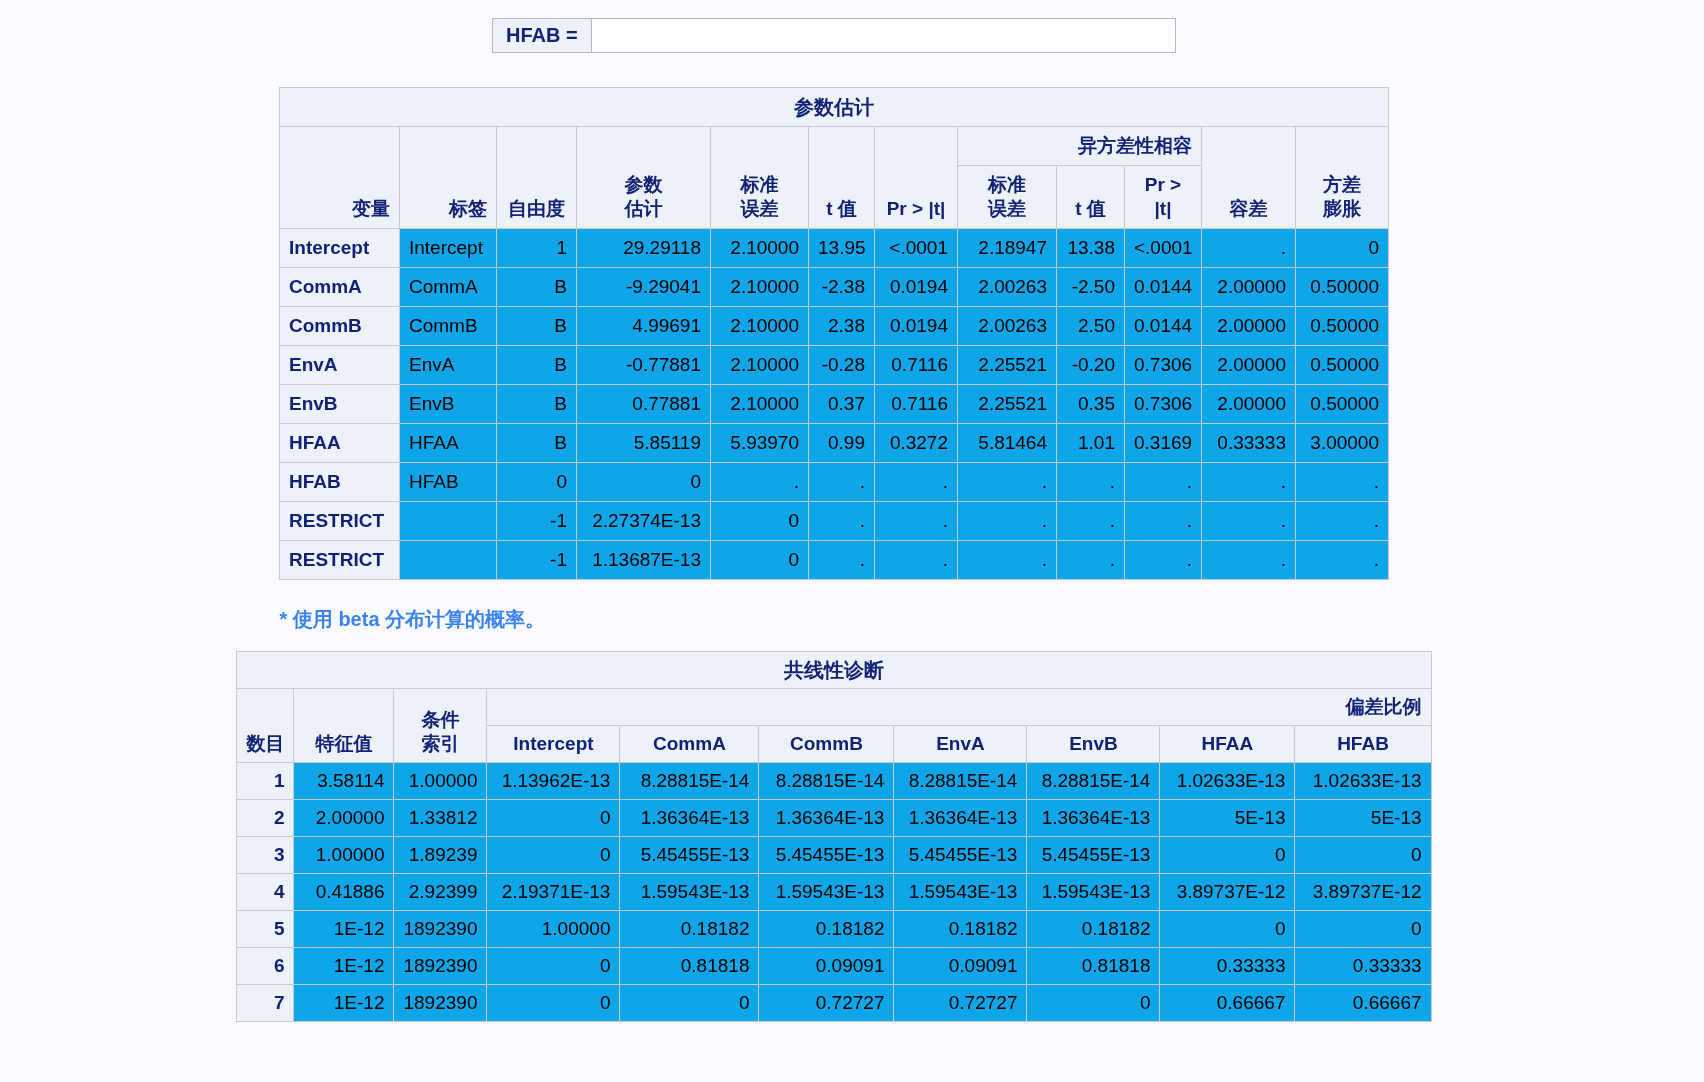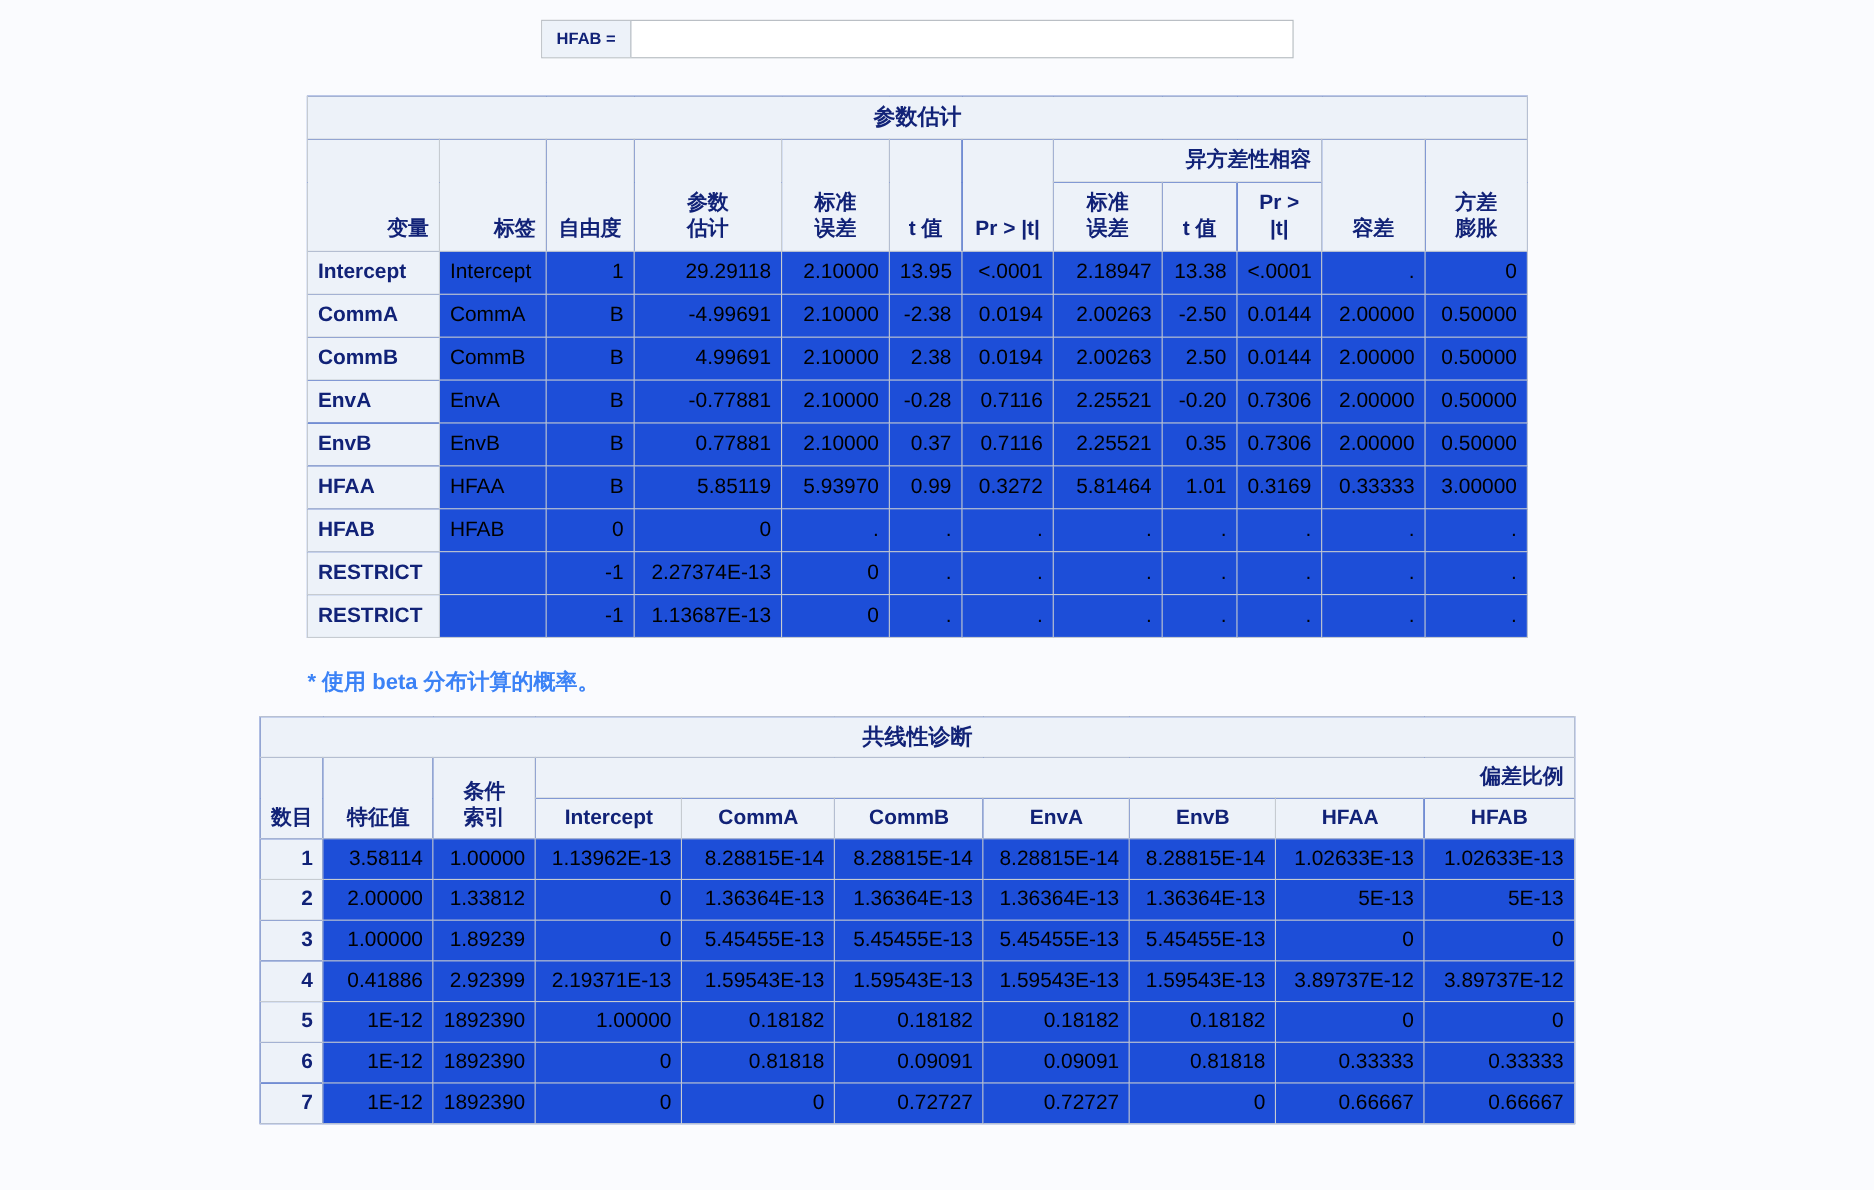--- a/index.html
+++ b/index.html
@@ -9,30 +9,30 @@
     color:#000;
     width:1704px; height:1082px;
     overflow:hidden;
   }
   .page { width:1196px; margin-left:236px; }
 
   
   .formula-box {
     display:flex; width:684px; margin:18px auto 0;
     border:1px solid #b3b9bf; background:#ffffff;
-    font-size:15px; line-height:23px; box-sizing:border-box;
+    font-size:20px; line-height:23px; box-sizing:border-box;
   }
   .formula-label {
     background:#edf2f9; color:#112277; font-weight:bold;
     padding:5px 13px; border-right:1px solid #b3b9bf; white-space:nowrap;
   }
   .formula-value { padding:5px 14px; flex:1; white-space:nowrap; overflow:hidden; }
 
   
-  table.sas { border-collapse:collapse; table-layout:fixed; background:#1d4ed8; font-size:19px; line-height:24px; }
+  table.sas { border-collapse:collapse; table-layout:fixed; background:#0ea5e9; font-size:19px; line-height:24px; }
   table.t1 { width:1109px; margin:34px auto 0; }
   table.t2 { width:1194px; margin:18px auto 0; }
   table.sas th, table.sas td { border:1px solid #c6cbd1; padding:7px 9px; overflow:hidden; }
   th.title {
     background:#edf2f9; color:#112277; font-weight:bold;
     font-size:20px; text-align:center; padding:4px 8px;
   }
   th.h {
     background:#edf2f9; color:#112277; font-weight:bold;
     text-align:center; vertical-align:bottom; white-space:pre-line; padding:5px 9px;
@@ -112,21 +112,21 @@
           <td class="num">2.18947</td>
           <td class="num">13.38</td>
           <td class="num">&lt;.0001</td>
           <td class="num">.</td>
           <td class="num">0</td>
         </tr>
         <tr>
           <th class="rowhead">CommA</th>
           <td class="label">CommA</td>
           <td class="num">B</td>
-          <td class="num">-4.99691</td>
+          <td class="num">-9.29041</td>
           <td class="num">2.10000</td>
           <td class="num">-2.38</td>
           <td class="num">0.0194</td>
           <td class="num">2.00263</td>
           <td class="num">-2.50</td>
           <td class="num">0.0144</td>
           <td class="num">2.00000</td>
           <td class="num">0.50000</td>
         </tr>
         <tr>

